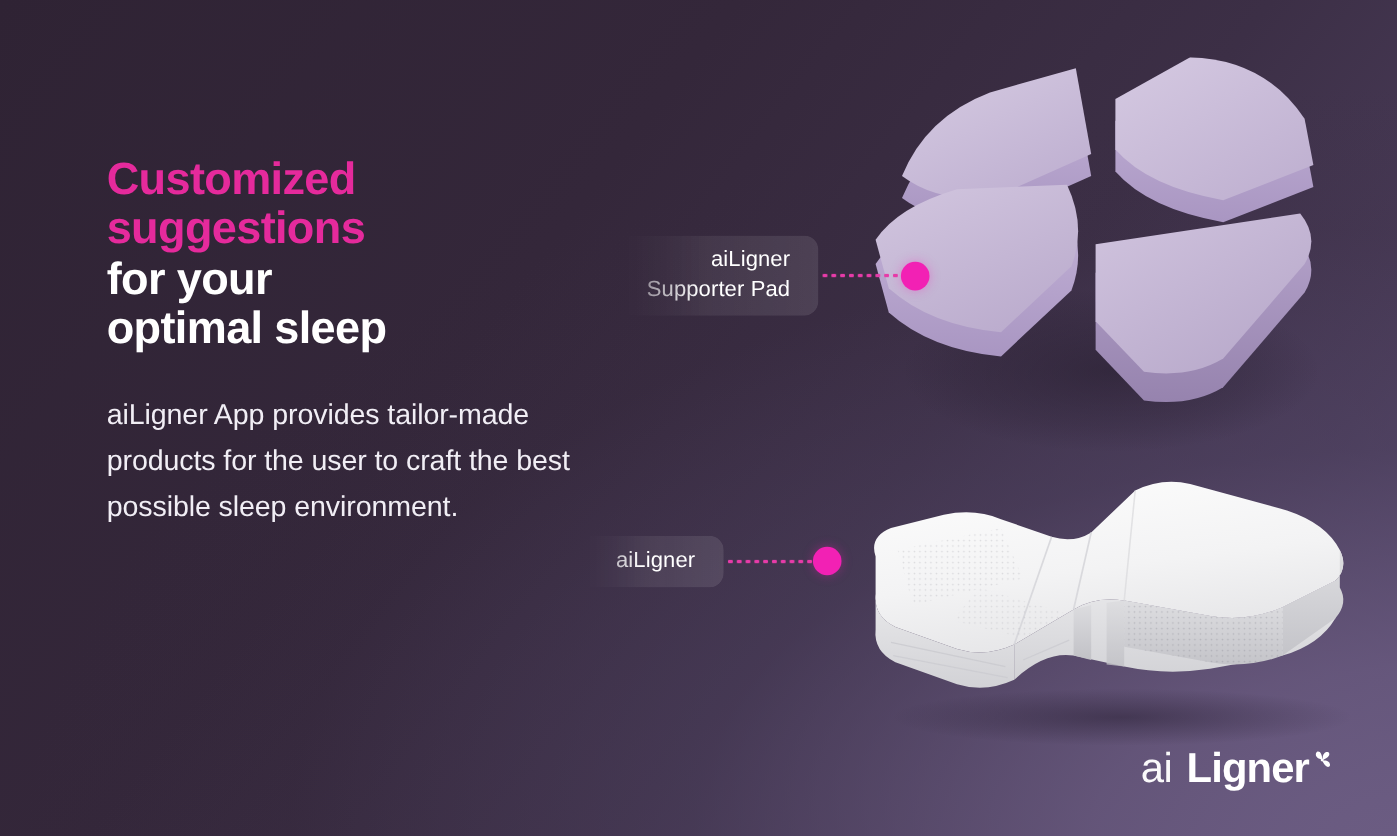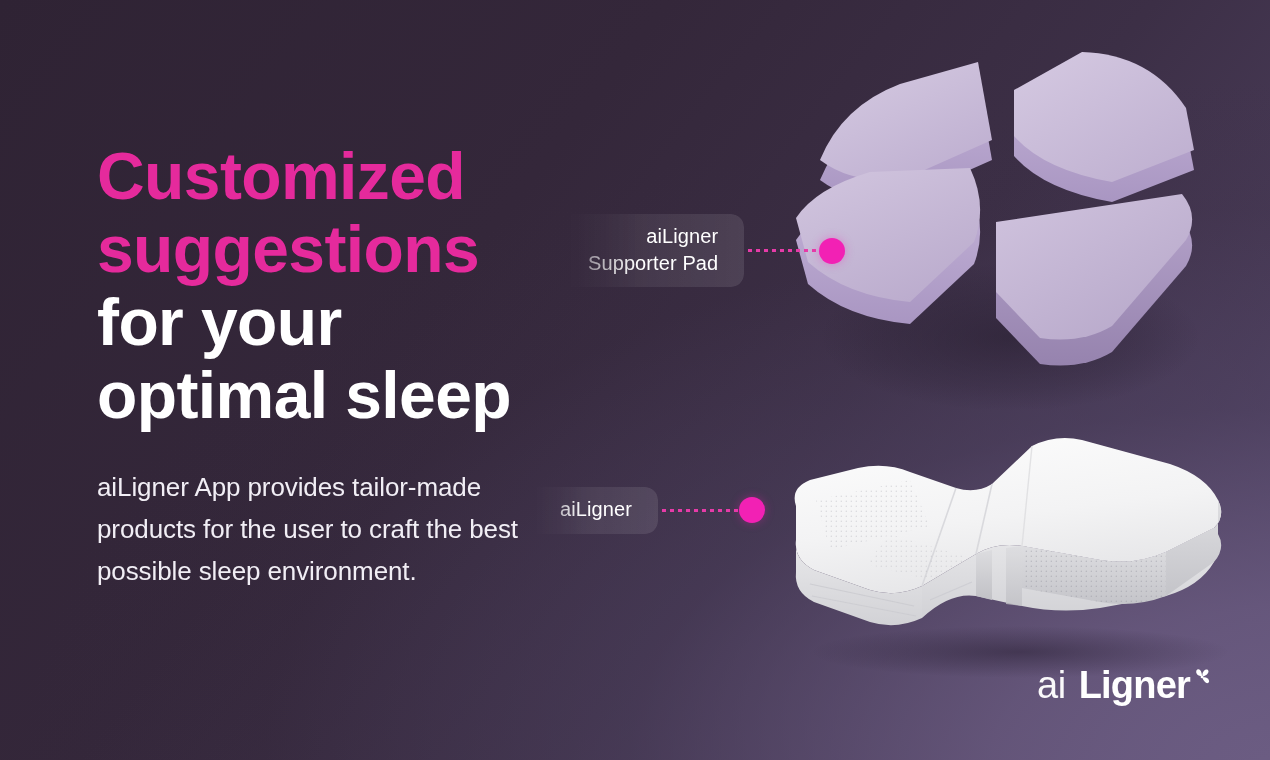--- a/index.html
+++ b/index.html
@@ -20,21 +20,21 @@
     overflow:hidden;
   }
 
   
   .copy {
     position:absolute;
     left:97px; top:140px;
     width:470px;
   }
   .headline {
-    font-size:66px;
+    font-size:41px;
     line-height:1.105;
     font-weight:700;
     letter-spacing:-0.6px;
     color:#ffffff;
   }
   .headline .accent { color:#e52a9c; display:block; }
   .headline .plain  { color:#ffffff; display:block; }
 
   .subcopy {
     margin-top:34px;
@@ -83,21 +83,21 @@
     flex:0 0 auto;
   }
 
   
   #pad-art    { position:absolute; left:782px; top:52px;  width:436px; height:360px; }
   #pillow-art { position:absolute; left:770px; top:430px; width:480px; height:250px; }
   #pad-art svg, #pillow-art svg { width:100%; height:100%; display:block; }
 
   
   #logo {
-    position:absolute; right:58px; bottom:56px;
+    position:absolute; right:58px; bottom:42px;
     display:flex; align-items:flex-end;
     color:#ffffff;
   }
   .logo-ai {
     font-size:38px; font-weight:300; letter-spacing:-0.5px;
     line-height:1; color:#ffffff; opacity:0.97;
   }
   .logo-ligner {
     font-size:38px; font-weight:700; letter-spacing:-0.8px;
     line-height:1; color:#ffffff; margin-left:13px;

